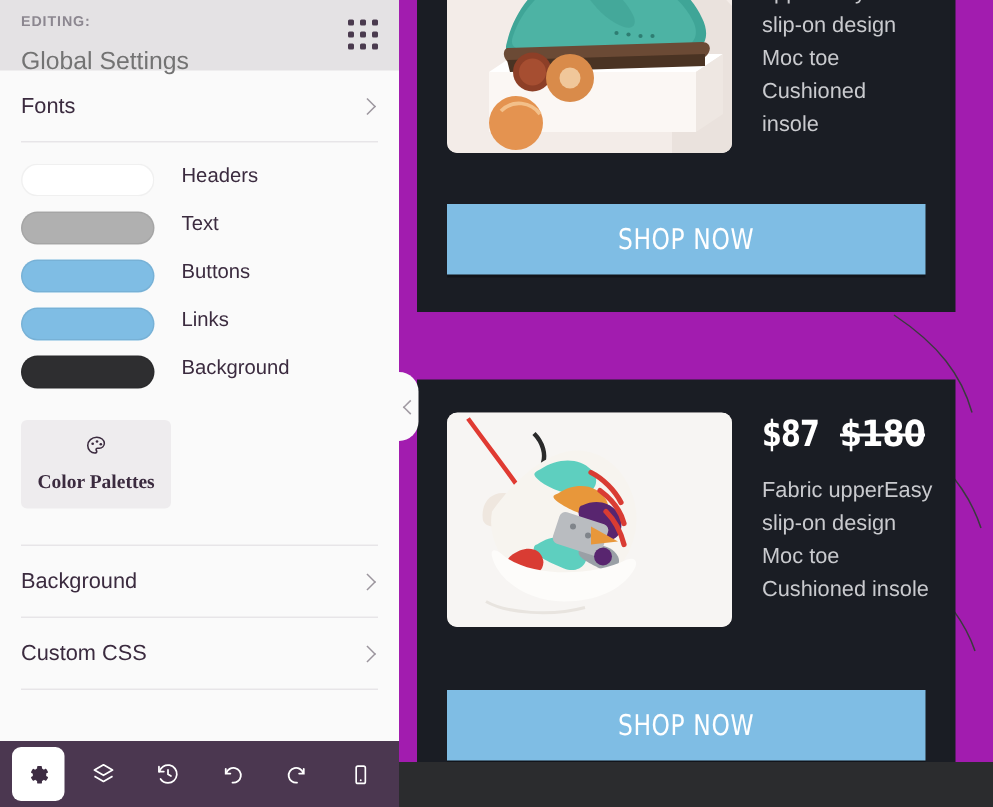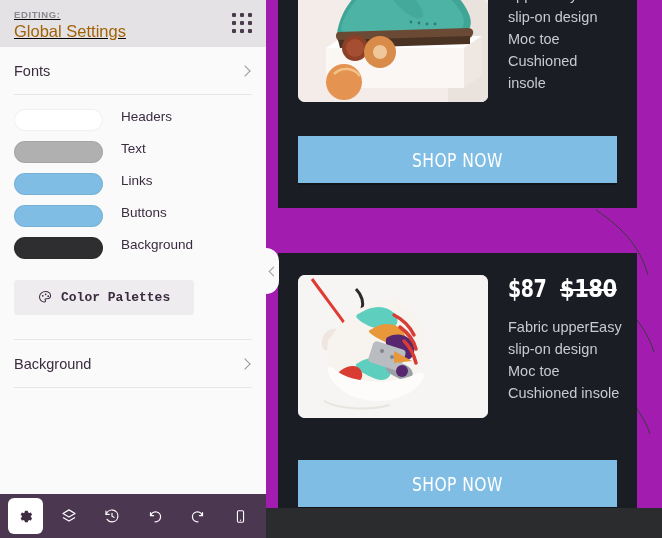--- a/index.html
+++ b/index.html
@@ -27,34 +27,35 @@
     flex: 0 0 266px;
   }
   .sb-header {
     background: #e4e2e4;
     padding: 9px 14px 11px 14px;
     display: flex;
     align-items: flex-start;
     justify-content: space-between;
     height: 47px;
   }
-  .sb-header-texts { display: flex; flex-direction: column; gap: 1px; text-decoration: underline; }
+  .sb-header-texts { display: flex; flex-direction: column; gap: 1px; }
   .editing-label {
     font-size: 9.5px;
     letter-spacing: .6px;
     color: #8c8790;
     font-weight: 700;
     text-transform: uppercase;
     line-height: 11px;
   }
   .editing-title {
     font-size: 16.5px;
-    color: #a16207;
+    color: #737373;
     font-weight: 400;
     line-height: 20px;
+    margin-top: 10px;
   }
   .drag-dots {
     display: grid;
     grid-template-columns: repeat(3, 4px);
     grid-template-rows: repeat(3, 4px);
     gap: 4px;
     margin-top: 4px;
     cursor: grab;
   }
   .drag-dots i { width: 4px; height: 4px; background: #4a3a4e; border-radius: 1px; display: block; }
@@ -107,23 +108,24 @@
   .swatch-label { font-size: 13.5px; color: #3b2b3f; }
 
   .palette-btn {
     margin: 11px 0 0 0;
     display: inline-flex;
     align-items: center;
     gap: 8px;
     background: #eeecee;
     border: none;
     border-radius: 4px;
-    padding: 10px 24px;
+    padding: 10px 11px;
     cursor: pointer;
-    font-family: Liberation Mono, monospace;
+    font-family: Liberation Serif, serif;
+    flex-direction: column;
   }
   .palette-btn span.lbl { font-size: 13px; color: #3b2b3f; font-weight: 600; }
   .palette-icon { width: 15px; height: 15px; display: block; }
 
   .divider-gap { height: 24px; }
 
   
   .toolbar {
     height: 44px;
     background: #4b3750;
@@ -299,25 +301,25 @@
         <div class="swatch-row">
           <span class="swatch" style="background:#ffffff;"></span>
           <span class="swatch-label">Headers</span>
         </div>
         <div class="swatch-row">
           <span class="swatch" style="background:#b0b0b0;"></span>
           <span class="swatch-label">Text</span>
         </div>
         <div class="swatch-row">
           <span class="swatch" style="background:#7fbde4;"></span>
-          <span class="swatch-label">Links</span>
+          <span class="swatch-label">Buttons</span>
         </div>
         <div class="swatch-row">
           <span class="swatch" style="background:#7fbde4;"></span>
-          <span class="swatch-label">Buttons</span>
+          <span class="swatch-label">Links</span>
         </div>
         <div class="swatch-row">
           <span class="swatch" style="background:#2e2e30;"></span>
           <span class="swatch-label">Background</span>
         </div>
 
         <button class="palette-btn">
           <span class="palette-icon">
             <svg width="15" height="15" viewBox="0 0 16 16" fill="none">
               <path d="M8 1.6c-3.5 0-6.4 2.6-6.4 5.9 0 3.3 2.6 5.3 5 5.3 1 0 1.4-.5 1.4-1.1 0-.6-.5-.8-.5-1.4 0-.5.4-.9 1-.9h1.3c2 0 3.6-1.5 3.6-3.5 0-2.4-2.4-4.3-5.4-4.3z" stroke="#3b2b3f" stroke-width="1.1"></path>
@@ -330,20 +332,24 @@
         </button>
 
         <div class="divider-gap"></div>
       </div>
 
       <div class="row" style="border-top:1px solid #e7e5e8;">
         <span class="row-label">Background</span>
         <span class="chev"></span>
       </div>
 
+      <div class="row">
+        <span class="row-label">Custom CSS</span>
+        <span class="chev"></span>
+      </div>
     </div>
 
     <div class="toolbar">
 
       <button class="tb-btn active">
         <span>
           <svg width="17" height="17" viewBox="0 0 20 20" fill="#3d2c42">
             <path d="M10 6.6a3.4 3.4 0 100 6.8 3.4 3.4 0 000-6.8zm0 5.2a1.8 1.8 0 110-3.6 1.8 1.8 0 010 3.6z"></path>
             <path d="M17.3 11.5l-1.1-.6c.05-.3.08-.6.08-.9s-.03-.6-.08-.9l1.1-.6a.7.7 0 00.27-.93l-1.1-1.9a.7.7 0 00-.92-.28l-1.1.64a5.9 5.9 0 00-1.55-.9V3.9a.7.7 0 00-.7-.7H9.8a.7.7 0 00-.7.7v1.27c-.55.2-1.07.5-1.54.9l-1.1-.64a.7.7 0 00-.93.28l-1.1 1.9a.7.7 0 00.27.93l1.1.6c-.05.3-.08.6-.08.9s.03.6.08.9l-1.1.6a.7.7 0 00-.27.93l1.1 1.9a.7.7 0 00.93.28l1.1-.64c.47.4.99.7 1.54.9v1.27c0 .39.31.7.7.7h2.4c.39 0 .7-.31.7-.7v-1.27c.55-.2 1.08-.5 1.55-.9l1.1.64a.7.7 0 00.92-.28l1.1-1.9a.7.7 0 00-.27-.93z"></path>
           </svg>

